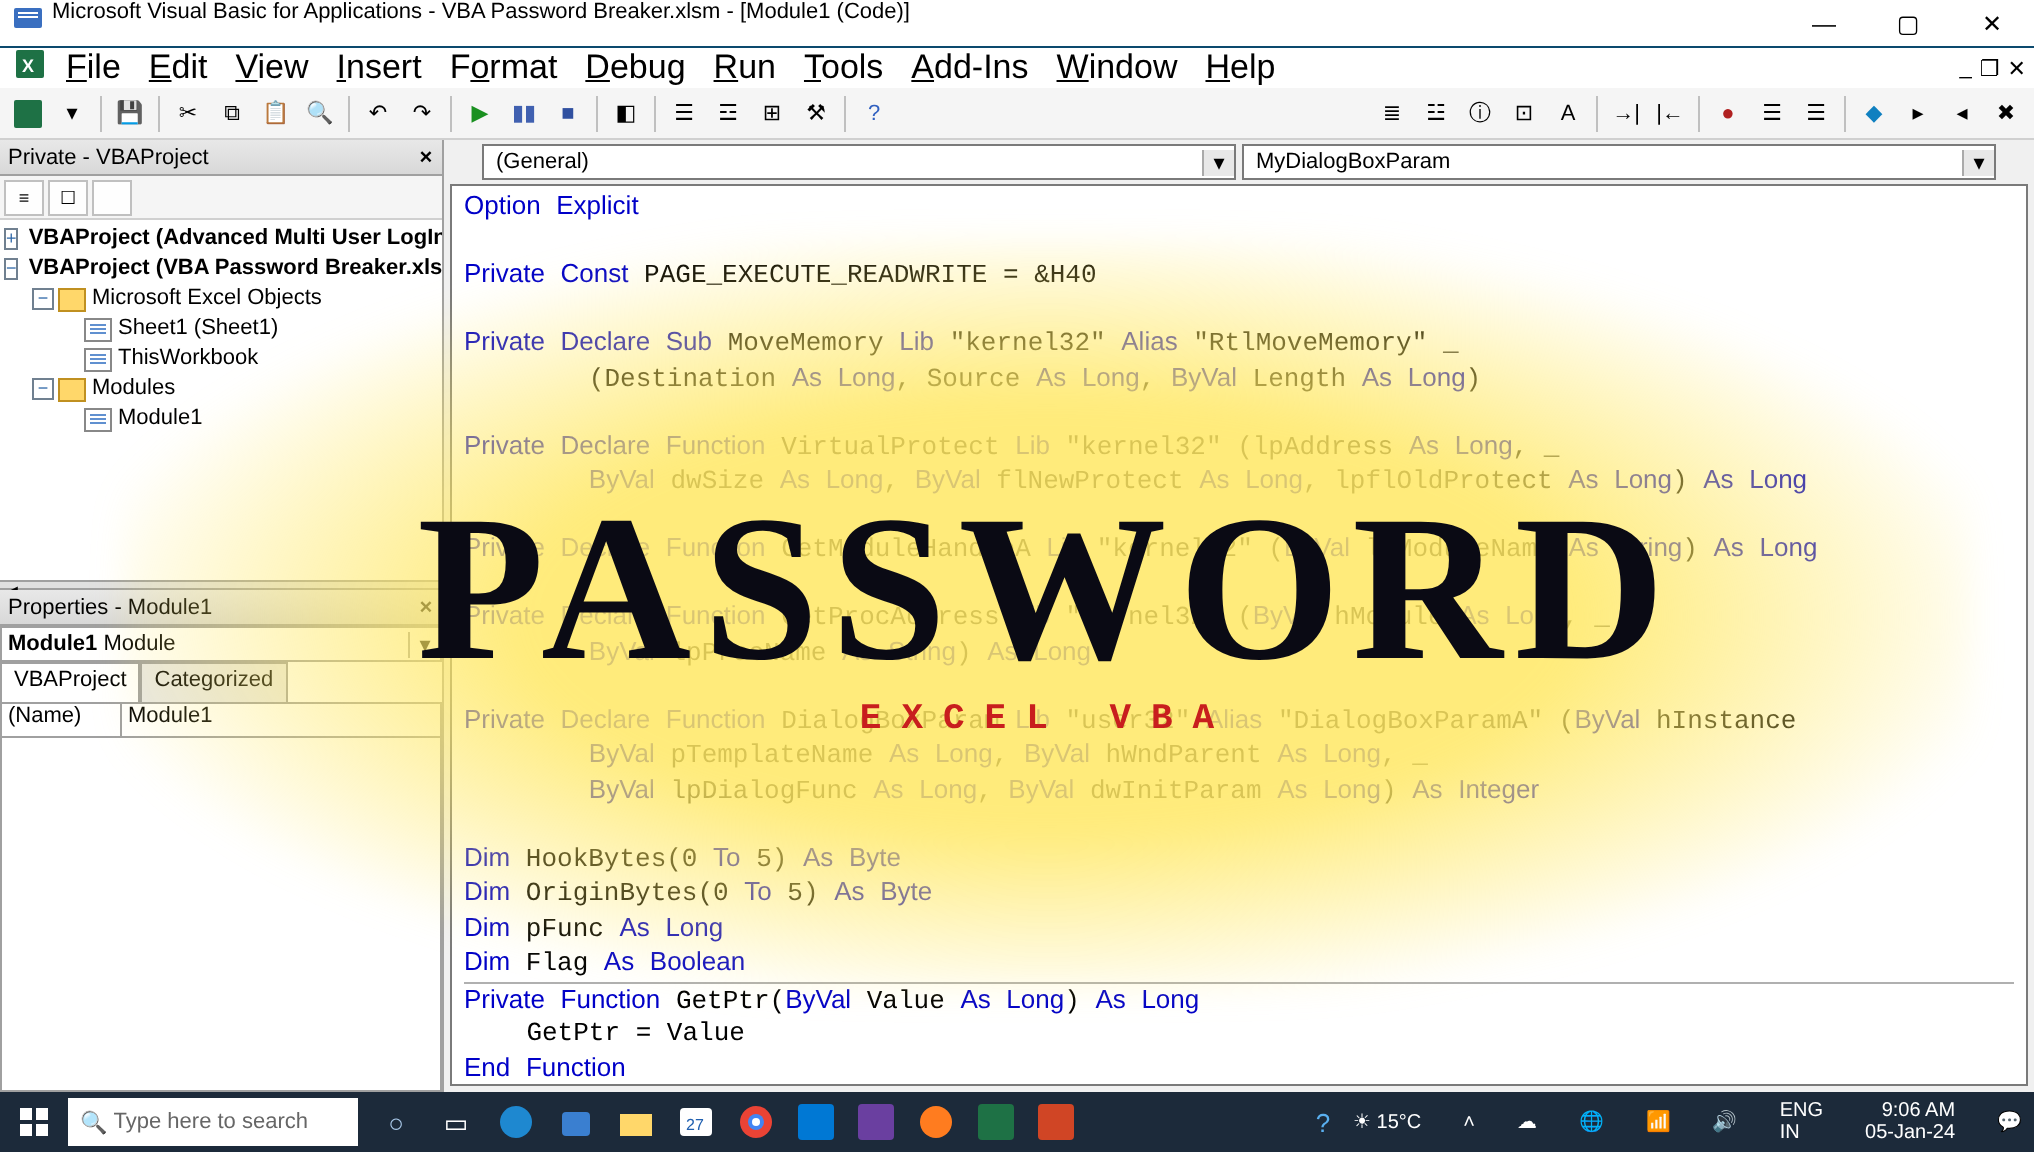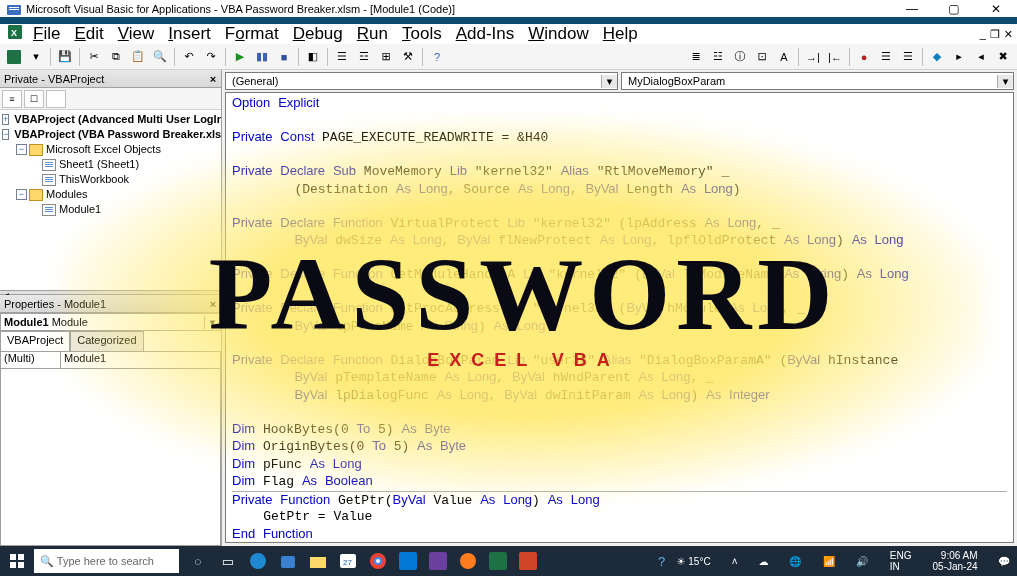--- a/index.html
+++ b/index.html
@@ -1,19 +1,19 @@
 <!DOCTYPE html>
 <html><head>
   <meta charset="utf-8">
   <style>
     * { margin: 0; padding: 0; box-sizing: border-box; font-family: "Segoe UI", Tahoma, sans-serif; }
     body { width: 1017px; height: 576px; background: #fff; overflow: hidden; position: relative; }
 
     
-    .titlebar { height: 24px; background: #fff; display: flex; align-items: center; border-bottom: 7px solid #0c4a6e; }
+    .titlebar { height: 24px; background: #fff; display: flex; border-bottom: 1px solid #0c4a6e; }
     .titlebar .icon { width: 16px; height: 16px; margin: 0 4px 0 6px; }
     .titlebar .title { font-size: 11px; color: #000; flex: 1; }
     .titlebar .winbtns { display: flex; align-items: center; }
     .titlebar .winbtns div { width: 42px; height: 24px; display: flex; align-items: center; justify-content: center; font-size: 12px; }
 
     
     .menubar { height: 20px; display: flex; align-items: center; padding-left: 4px; background: #fff; }
     .menubar .menuitem { font-size: 17px; padding: 2px 7px; cursor: default; }
     .menubar .menuitem u { text-decoration: underline; }
     .menubar .docbtns { margin-left: auto; display: flex; align-items: center; padding-right: 4px; font-size: 11px; gap: 4px; }
@@ -48,32 +48,32 @@
     .prop-tabs .tab { padding: 2px 6px; border: 1px solid #a0a0a0; background:#fff; border-bottom:none; }
     .prop-tabs .tab.inactive { background:#e8e8e8; }
     .prop-field { height: 18px; display:flex; font-size: 11px; border:1px solid #a0a0a0; }
     .prop-field .k { width:60px; padding-left:3px; background:#fff; border-right:1px solid #a0a0a0;}
     .prop-field .v { flex:1; padding-left:3px; }
     .prop-top { height: 18px; font-size:11px; display:flex; align-items:center; border:1px solid #a0a0a0; padding-left:3px; }
     .prop-top .dd { margin-left:auto; width:16px; text-align:center; border-left:1px solid #a0a0a0;}
 
     
     .codepane { flex: 1; display:flex; flex-direction: column; background:#f0f0f0; }
-    .code-dd-row { height: 22px; display: flex; gap: 3px; padding: 2px 3px; }
+    .code-dd-row { height: 22px; display: flex; gap: 3px; padding: 2px 19px; }
     .code-dd { flex:1; background:#fff; border:1px solid #7a7a7a; font-size:11px; display:flex; align-items:center; padding-left: 6px; }
     .code-dd .arrow { margin-left:auto; width:16px; text-align:center; background:#e8e8e8; border-left:1px solid #aaa; }
     .code-body { flex:1; background:#fff; font-family: Consolas, "Courier New", monospace; font-size: 13px; padding: 2px 6px; margin: 0 3px 3px 3px; border:1px solid #7a7a7a; line-height: 16.5px; overflow:hidden; white-space: pre; position:relative; }
     .code-body .kw { color: #0000c8; }
     .code-body .hr { border: none; border-top: 1px solid #b0b0b0; margin: 0; position: relative; top: 0; }
     
     
     .overlay { position:absolute; left:60px; top:120px; right:30px; bottom:80px; pointer-events:none; display:flex; flex-direction:column; align-items:center; justify-content:center; }
     .overlay .bg { position:absolute; inset:0; background: radial-gradient(ellipse at center, rgba(255,232,100,0.85) 40%, rgba(255,232,100,0) 75%); filter: blur(8px); }
     .overlay .txt { position:relative; font-family: "Times New Roman", Georgia, serif; font-weight: 900; font-size: 104px; letter-spacing: 6px; line-height: 0.95; color:#0a0a14; text-align:center; }
-    .overlay .sub { position:relative; font-family: Liberation Sans, sans-serif; font-weight: bold; letter-spacing: 10px; font-size: 18px; color:#c81e1e; margin-top: 6px; }
+    .overlay .sub { position:relative; font-family: Liberation Mono, monospace; font-weight: bold; letter-spacing: 10px; font-size: 18px; color:#c81e1e; margin-top: 6px; }
 
     
     .taskbar { position:absolute; left:0; right:0; bottom:0; height:30px; background:#1c2a3a; display:flex; align-items:center; padding: 0; }
     .taskbar .start { width:34px; height:30px; display:flex; align-items:center; justify-content:center; color:#fff; font-size:14px; }
     .taskbar .search { width:145px; height:24px; background:#fff; display:flex; align-items:center; font-size:11px; color:#666; padding-left:6px; margin-right:4px; }
     .taskbar .tbicon { width:30px; height:30px; display:flex; align-items:center; justify-content:center; }
     .taskbar .tbicon svg, .taskbar .tbicon span { font-size:13px; }
     .taskbar .spacer { flex:1; }
     .taskbar .sysarea { display:flex; align-items:center; gap:21px; padding-right:6px; font-size:10px; color:#fff; }
     .taskbar .time { text-align:right; line-height:11px; }
@@ -225,21 +225,21 @@
     </div>
     <div class="prop-top">
       <b>Module1</b>&nbsp;<span>Module</span>
       <span class="dd">▾</span>
     </div>
     <div class="prop-tabs">
       <div class="tab">VBAProject</div>
       <div class="tab inactive">Categorized</div>
     </div>
     <div class="prop-field">
-      <div class="k">(Multi)</div>
+      <div class="k">(Name)</div>
       <div class="v">Module1</div>
     </div>
     <div style="flex:1; background:#fff; border:1px solid #a0a0a0; border-top:none"></div>
   </div>
 
   <div class="codepane">
     <div class="code-dd-row">
       <div class="code-dd">
         <span>(General)</span>
           <span class="arrow">▾</span>

